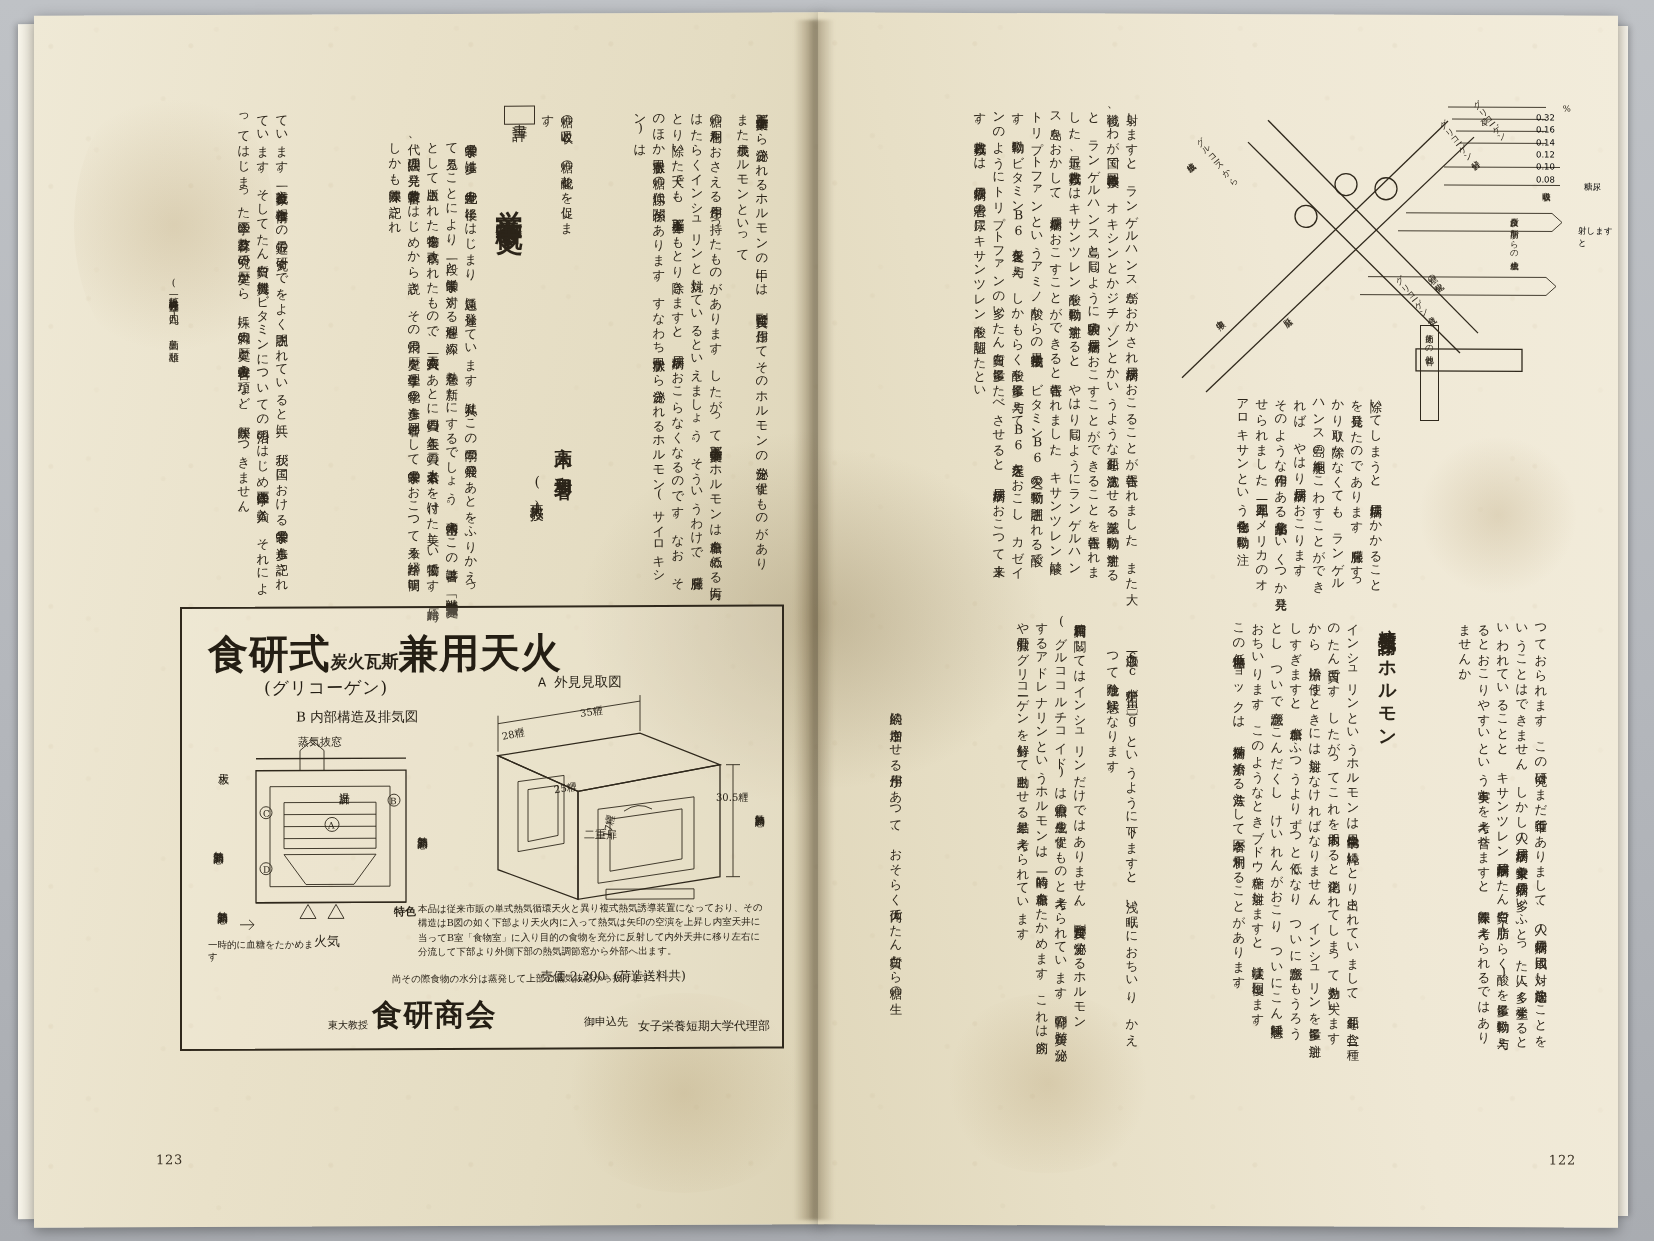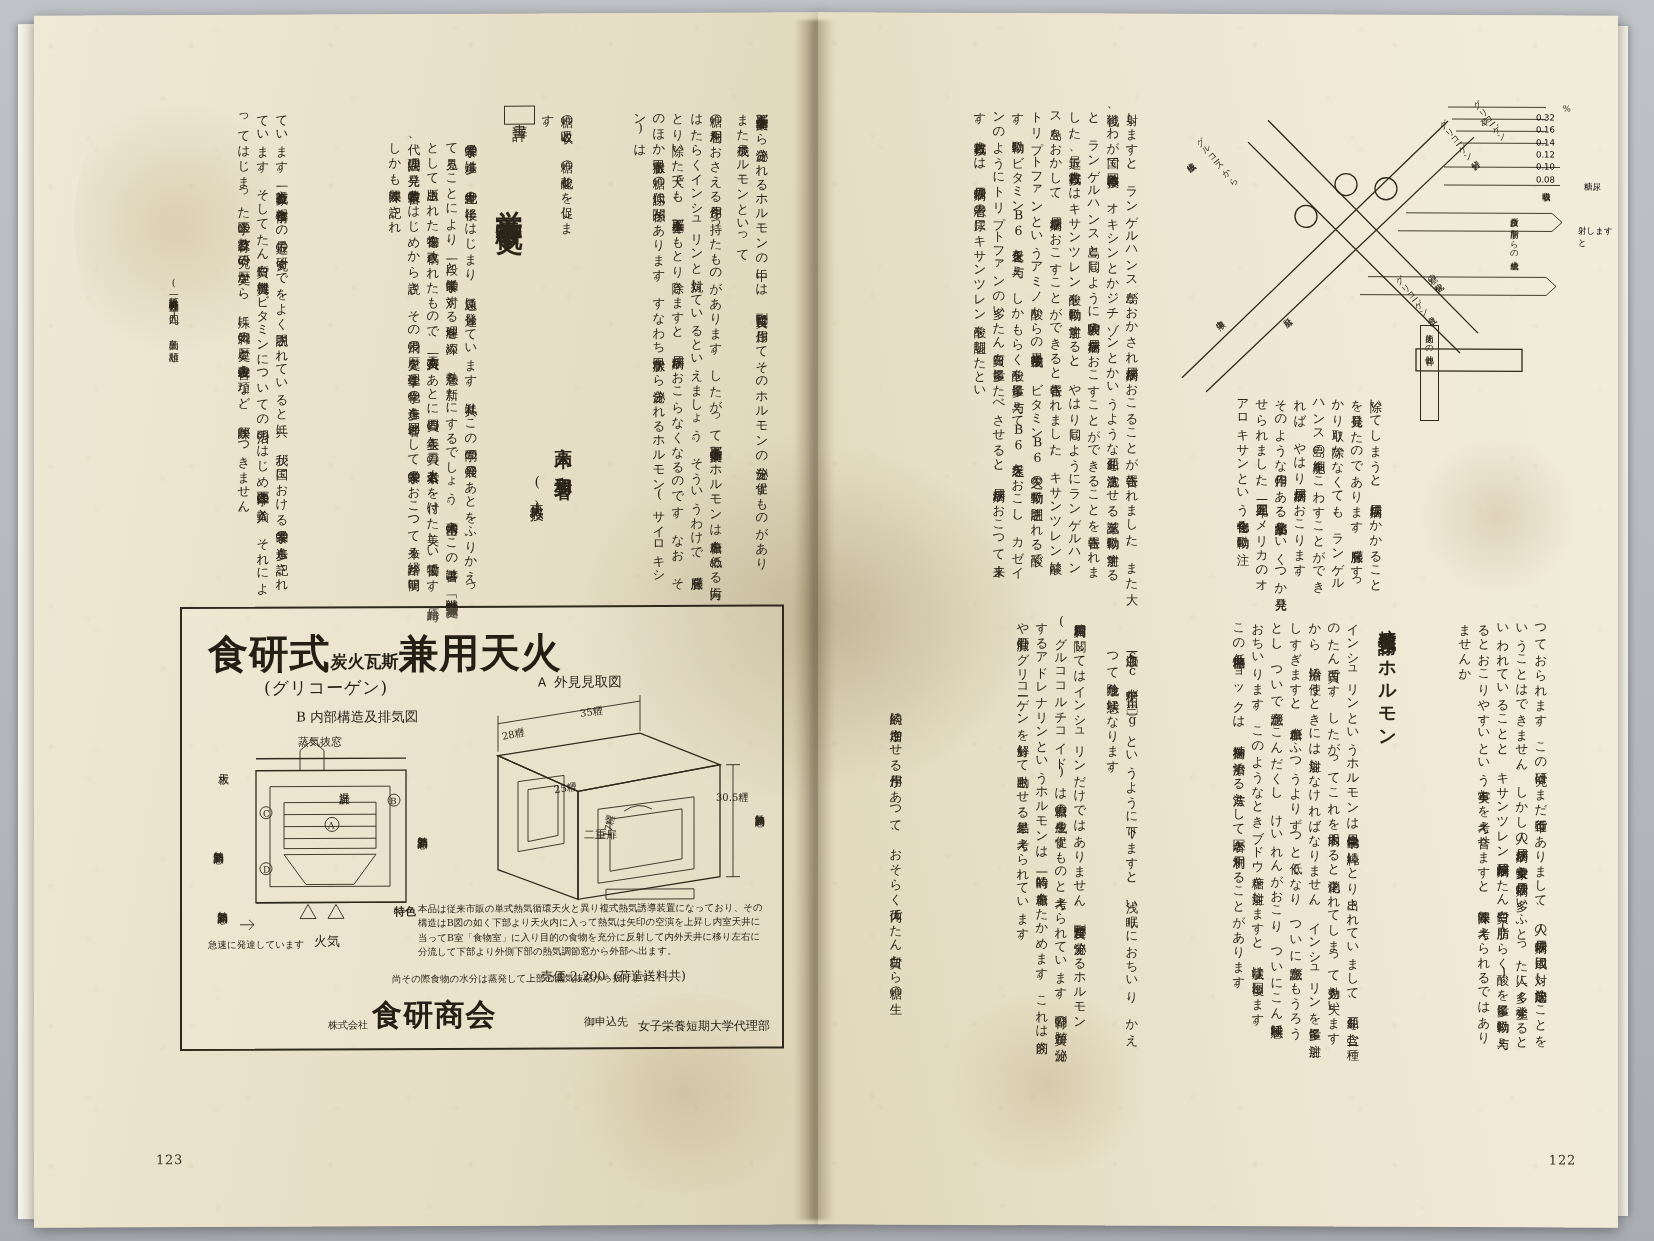--- a/index.html
+++ b/index.html
@@ -170,21 +170,21 @@
             <path class="ln-thin" d="M36 196 l14 0 l-5 -5 m5 5 l-5 5"></path>
           </svg>
 
           <div class="ad-lbl" style="left:112px;top:122px;font-size:11px;">蒸気抜窓</div>
           <div class="ad-lbl vcol" style="left:28px;top:152px;height:40px;font-size:11px;">天板</div>
           <div class="ad-lbl vcol" style="left:150px;top:172px;height:46px;font-size:10.5px;">温度計</div>
           <div class="ad-lbl vcol" style="left:24px;top:230px;height:56px;font-size:10.5px;">熱気調節窓</div>
           <div class="ad-lbl vcol" style="left:228px;top:216px;height:56px;font-size:10.5px;">熱気調節窓</div>
           <div class="ad-lbl vcol" style="left:28px;top:290px;height:58px;font-size:10.5px;">熱気調節窓</div>
           <div class="ad-lbl" style="left:128px;top:320px;font-size:13px;">火気</div>
-          <div class="ad-lbl" style="left:22px;top:326px;font-size:9.5px;width:110px;line-height:1.3;">急速に発達しています</div>
+          <div class="ad-lbl" style="left:22px;top:326px;font-size:9.5px;width:110px;line-height:1.3;">一時的に血糖をたかめます</div>
 
           <svg width="300" height="250" style="position:absolute;left:272px;top:82px;">
             <path class="ln" d="M40 62 L182 40 L262 72 L120 98 Z"></path>
             <path class="ln" d="M40 62 L40 176 L120 206 L120 98 Z"></path>
             <path class="ln" d="M120 98 L262 72 L262 184 L120 206 Z"></path>
             <path class="ln-thin" d="M60 88 L106 82 L106 150 L60 158 Z"></path>
             <path class="ln-thin" d="M70 96 L100 92 L100 142 L70 148 Z"></path>
             <path class="ln-thin" d="M140 116 L236 104 L236 176 L140 190 Z"></path>
             <path class="ln-thin" d="M152 126 L224 116 L224 166 L152 178 Z"></path>
             <path class="ln-thin" d="M166 118 q14 -10 28 -2"></path>
@@ -207,21 +207,21 @@
 
           <div class="ad-lbl" style="left:208px;top:292px;font-size:11px;font-weight:bold;">特色</div>
           <div class="ad-small" style="left:232px;top:290px;width:350px;">本品は従来市販の単式熱気循環天火と異り複式熱気誘導装置になっており、その構造はB図の如く下部より天火内に入って熱気は矢印の空演を上昇し内室天井に当ってB室「食物室」に入り目的の食物を充分に反射して内外天井に移り左右に分流して下部より外側下部の熱気調節窓から外部へ出ます。</div>
           <div class="ad-small" style="left:206px;top:360px;width:380px;">尚その際食物の水分は蒸発して上部の蒸気抜窓から抜けます。</div>
 
           <div class="ad-price">
             <span>売価</span>
             <span>2,200-</span>
             <span>(荷造送料共)</span>
           </div>
-          <div class="ad-company-pre">株式会社</div>
+          <div class="ad-company-pre">東大教授</div>
           <div class="ad-company">食研商会</div>
           <div class="ad-order">御申込先</div>
           <div class="ad-school">女子栄養短期大学代理部</div>
         </div>
       </div>
 
       <div class="folio" style="left:122px;bottom:60px;">123</div>
     </div>
 
     <div class="page page-right">

